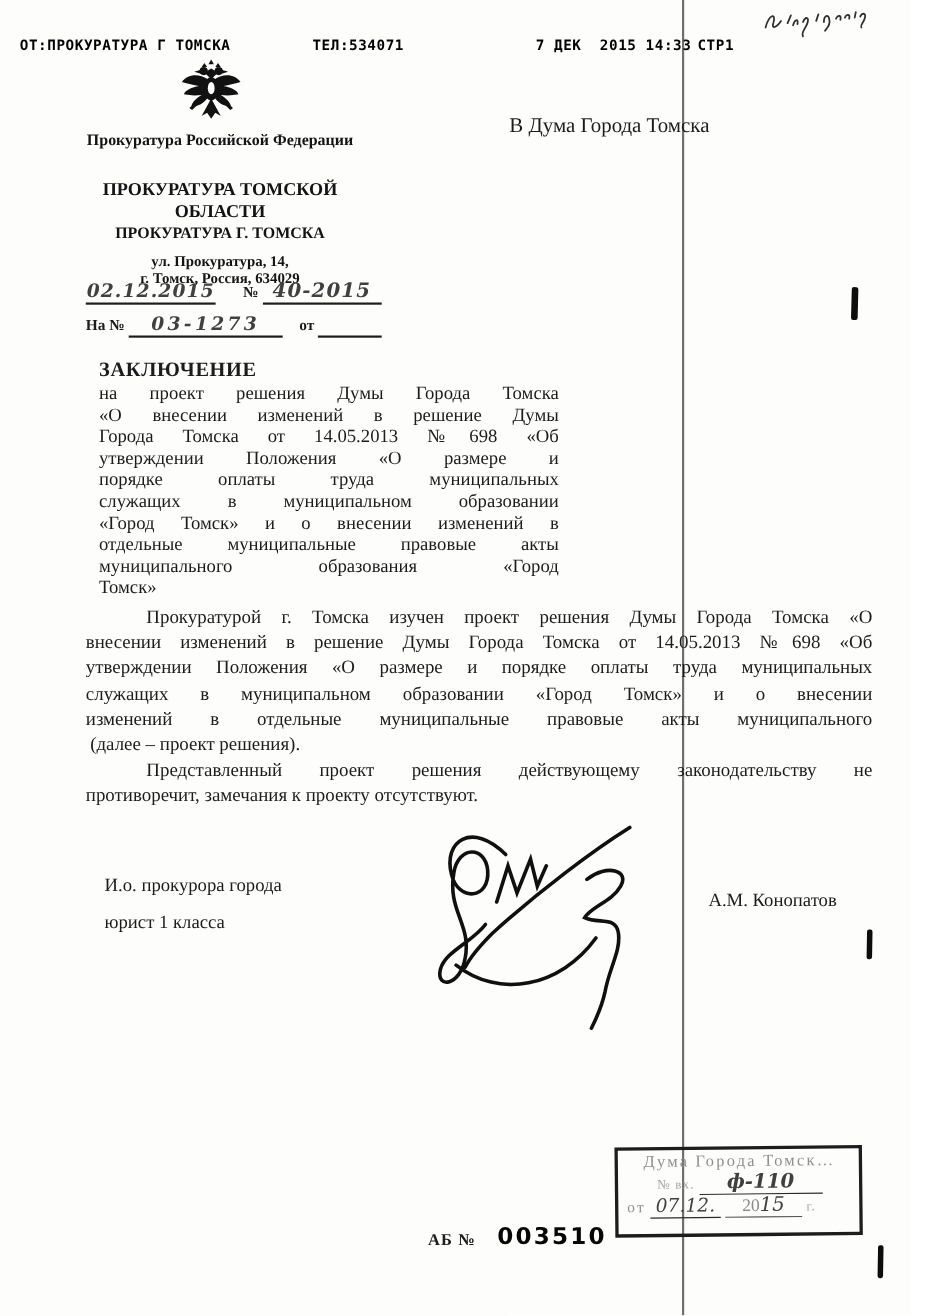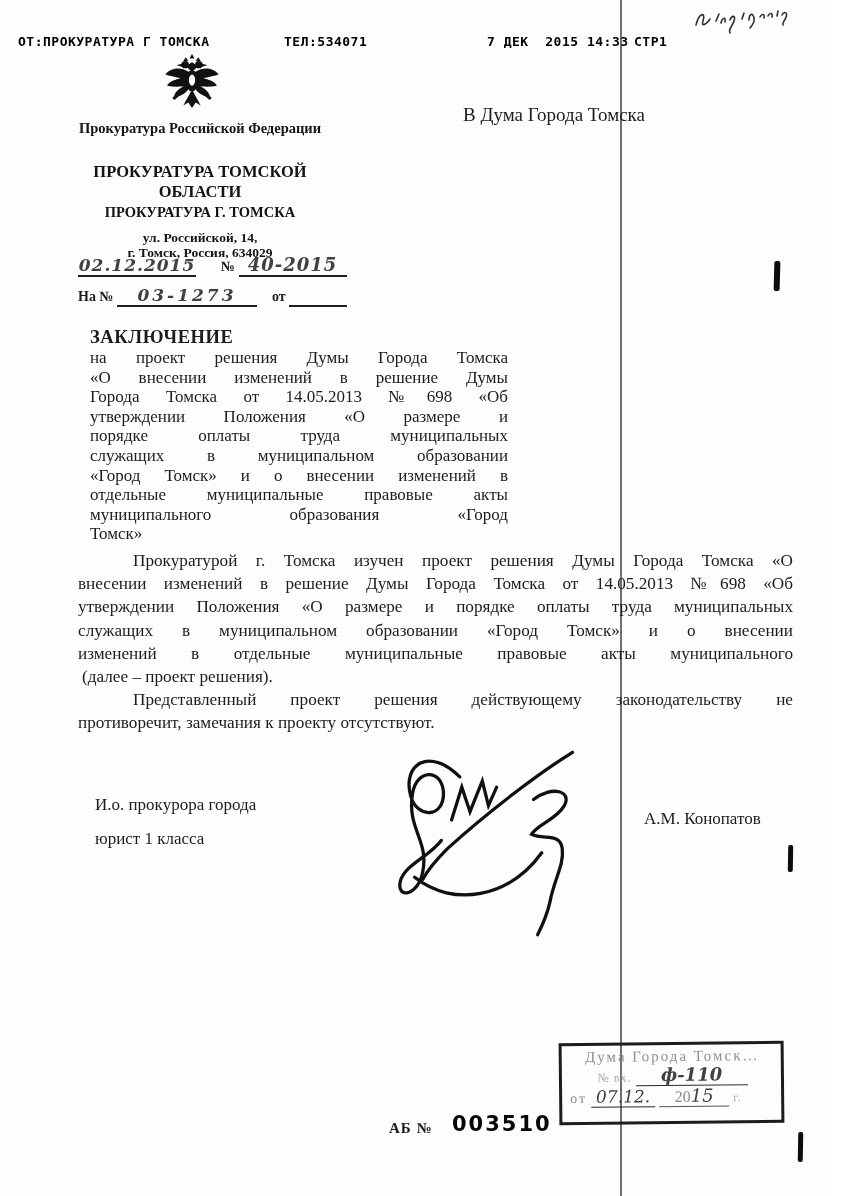--- a/index.html
+++ b/index.html
@@ -79,21 +79,21 @@
       <path d="M50 58 L36 84 L44 79 L50 88 L56 79 L64 84 Z"></path>
       <path d="M40 52 L18 72 L22 75 L42 56 Z"></path>
       <path d="M60 52 L82 72 L78 75 L58 56 Z"></path>
     </g>
     <ellipse cx="50" cy="43" rx="5" ry="9" fill="#fdfdfc"></ellipse>
   </svg>
 
   <div class="lh" style="top:120px;font-size:14.5px;line-height:16.5px">Прокуратура Российской Федерации</div>
   <div class="lh" style="top:162px;font-size:16.5px;line-height:19.5px">ПРОКУРАТУРА ТОМСКОЙ ОБЛАСТИ</div>
   <div class="lh" style="top:204px;font-size:14.5px">ПРОКУРАТУРА Г. ТОМСКА</div>
-  <div class="lh" style="top:230px;font-size:13.5px;line-height:15.5px">ул. Российской, 14,</div>
+  <div class="lh" style="top:230px;font-size:13.5px;line-height:15.5px">ул. Прокуратура, 14,</div>
   <div class="lh" style="top:245px;font-size:13.5px;line-height:15.5px">г. Томск, Россия, 634029</div>
 
   <div class="formrow" style="top:254px">
     <span class="ul" style="width:118px"><span class="hw" style="font-size:17px;letter-spacing:1px">02.12.2015</span></span>
     <span style="display:inline-block;width:18px"></span>
     <span>№</span>
     <span class="ul" style="width:108px"><span class="hw" style="font-size:18px;letter-spacing:1px">40-2015</span></span>
   </div>
 
   <div class="formrow" style="top:285px">

